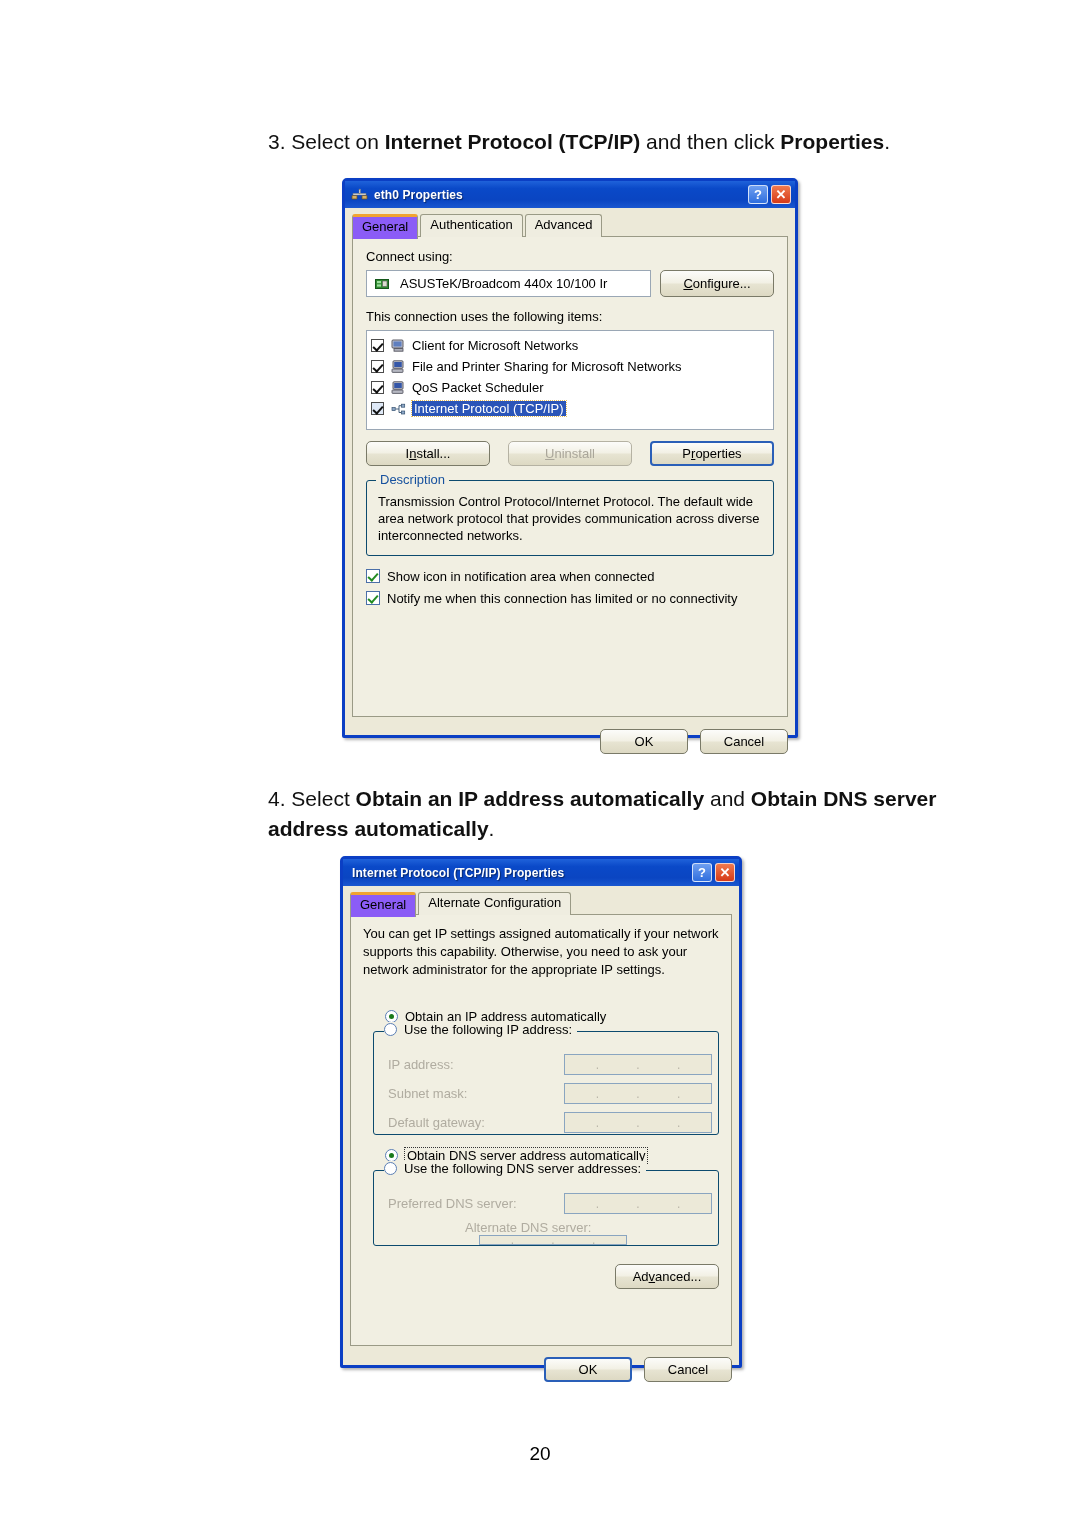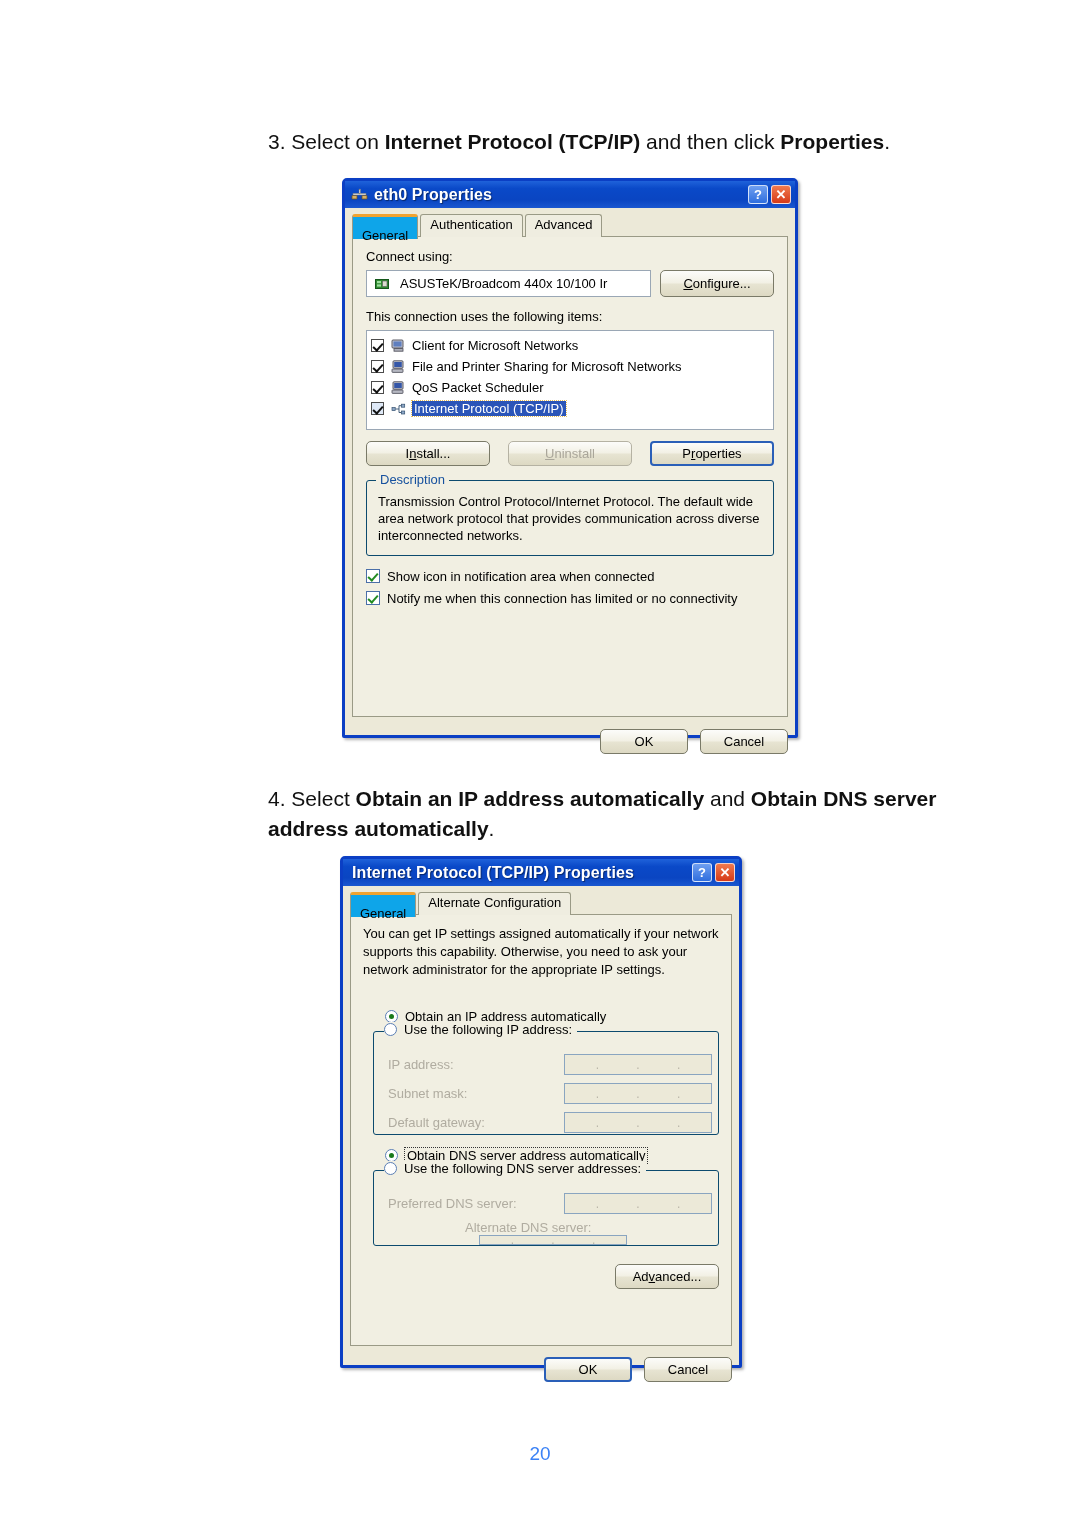--- a/index.html
+++ b/index.html
@@ -24,21 +24,21 @@
     color:#111;
   }
   .step-heading b{font-weight:700;}
 
   .page-number{
     position:absolute;
     left:0;width:1080px;
     top:1443px;
     text-align:center;
     font-size:19px;
-    color:#3b82f6;
+    color:#000000;
   }
 
   
   .xp-dialog{
     position:absolute;
     background:#ece9d8;
     border:3px solid #0b3fc4;
     border-radius:5px 5px 2px 2px;
     box-sizing:border-box;
     box-shadow:2px 2px 3px rgba(0,0,0,.30);
@@ -48,21 +48,21 @@
     height:27px;
     background:linear-gradient(180deg,#1f62da 0%,#0a49c8 28%,#0a45c2 70%,#1a57d0 100%);
     display:flex;align-items:center;
     padding:0 3px 0 6px;
     position:relative;
   }
   .title-icon{
     width:17px;height:15px;margin-right:6px;flex:0 0 auto;position:relative;
   }
   .title-text{
-    color:#fff;font-weight:700;font-size:16px;
+    color:#fff;font-weight:700;font-size:12px;
     letter-spacing:.1px;
     text-shadow:1px 1px 1px rgba(0,0,0,.45);
     white-space:nowrap;
   }
   .title-btns{margin-left:auto;display:flex;gap:3px;padding-right:1px;}
   .tbtn{
     width:20px;height:19px;border-radius:3px;
     display:flex;align-items:center;justify-content:center;
     font-size:13px;font-weight:700;color:#fff;
     border:1px solid rgba(255,255,255,.75);
@@ -83,23 +83,23 @@
     background:#efede0;
     padding:2px 9px 3px 9px;
     margin-right:2px;
     font-size:13px;
     border-radius:3px 3px 0 0;
     line-height:16px;
     box-sizing:border-box;
     height:23px;
   }
   .tab.active{
-    background:#0ea5e9;
+    background:#8b5cf6;
     border-top:3px solid #f0a330;
-    padding-top:11px;
+    padding-top:2px;
     height:25px;
     margin-bottom:-2px;
     position:relative;
     z-index:4;
   }
   .tabpanel{
     border:1px solid #9a9a86;
     background:#f1efe2;
     margin-top:-1px;
     padding:11px 13px 10px 13px;

